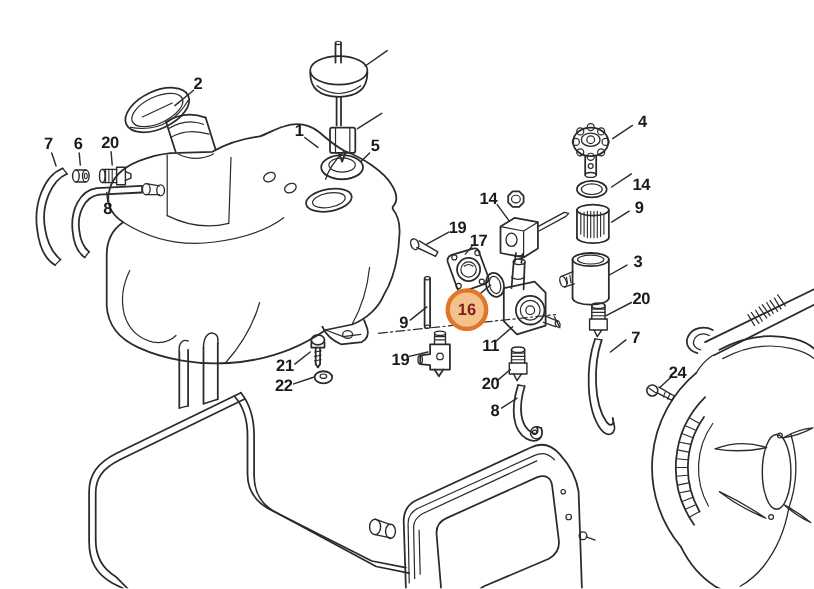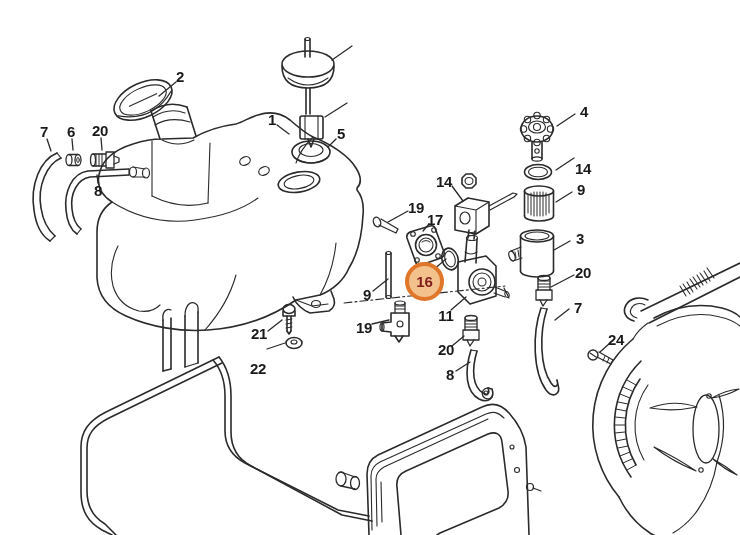--- a/index.html
+++ b/index.html
@@ -333,19 +333,19 @@
   <div class="callout" style="left:444px;top:181px">14</div>
   <div class="callout" style="left:416px;top:207px">19</div>
   <div class="callout" style="left:435px;top:219px">17</div>
   <div class="callout" style="left:367px;top:294px">9</div>
   <div class="callout" style="left:446px;top:315px">11</div>
   <div class="callout" style="left:364px;top:327px">19</div>
   <div class="callout" style="left:446px;top:349px">20</div>
   <div class="callout" style="left:450px;top:374px">8</div>
   <div class="callout" style="left:616px;top:339px">24</div>
   <div class="callout" style="left:259px;top:333px">21</div>
-  <div class="callout" style="left:258px;top:368px">22</div>
+  <div class="callout" style="left:258px;top:351px">22</div>
 
   <div class="hotspot">
     <span>16</span>
   </div>
 
 </div>
 
 </body></html>

